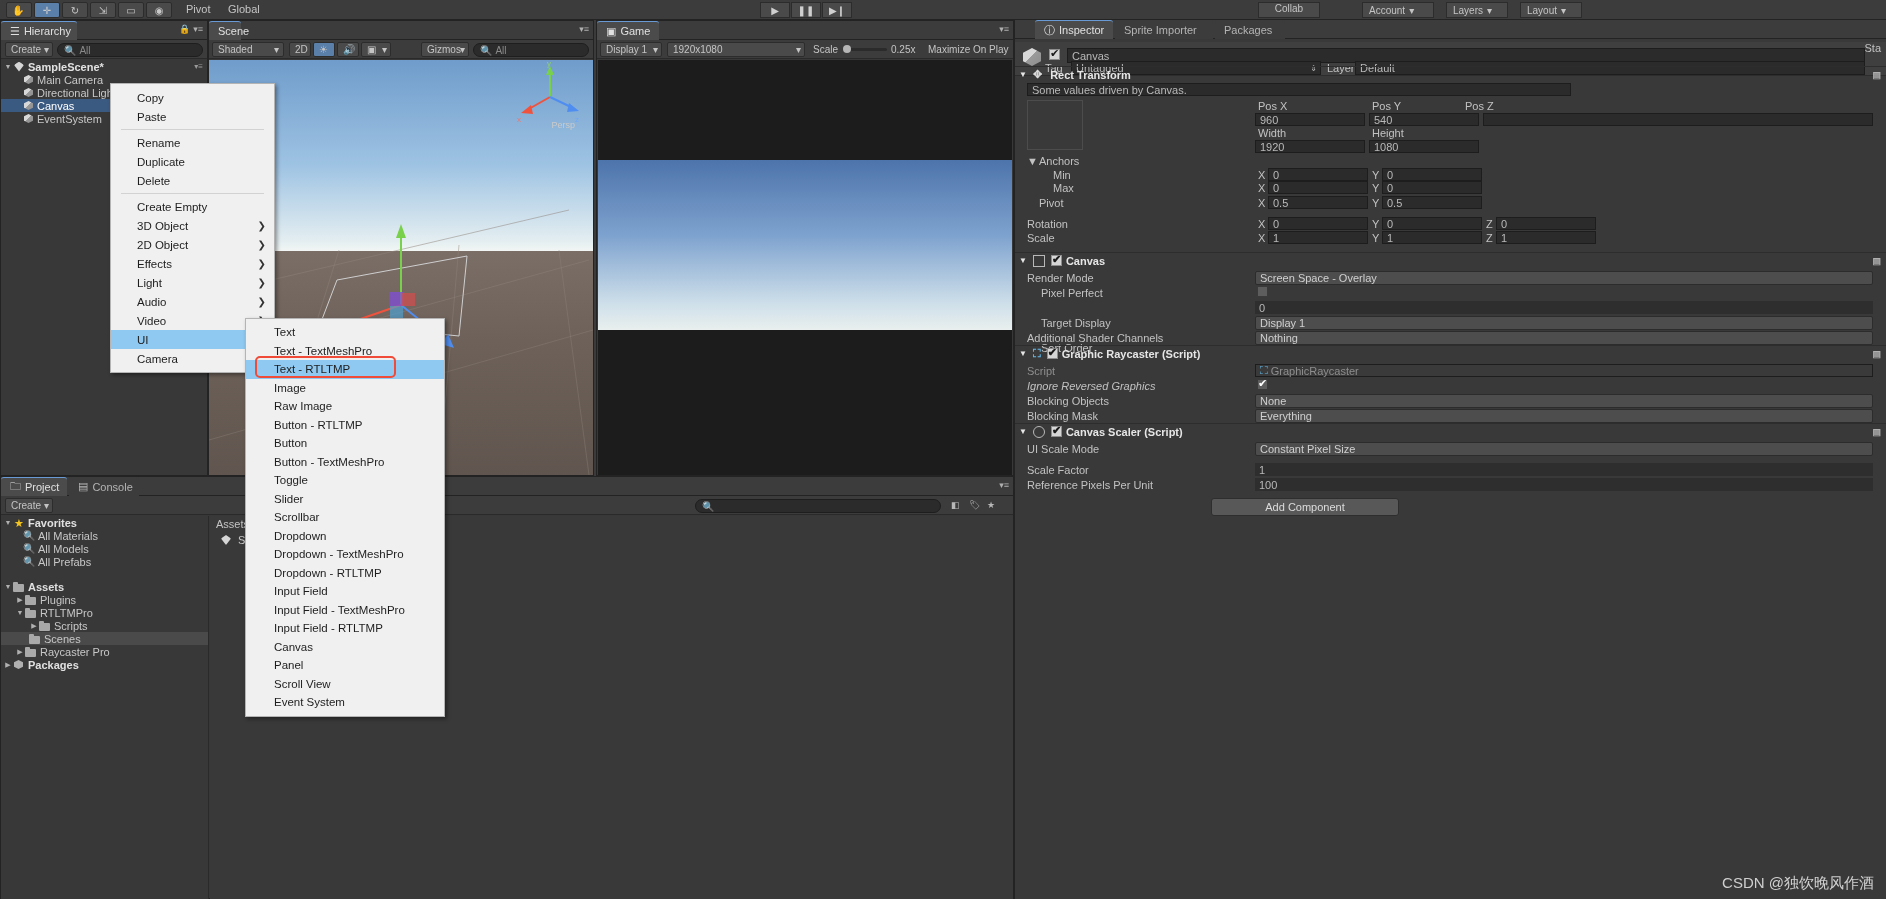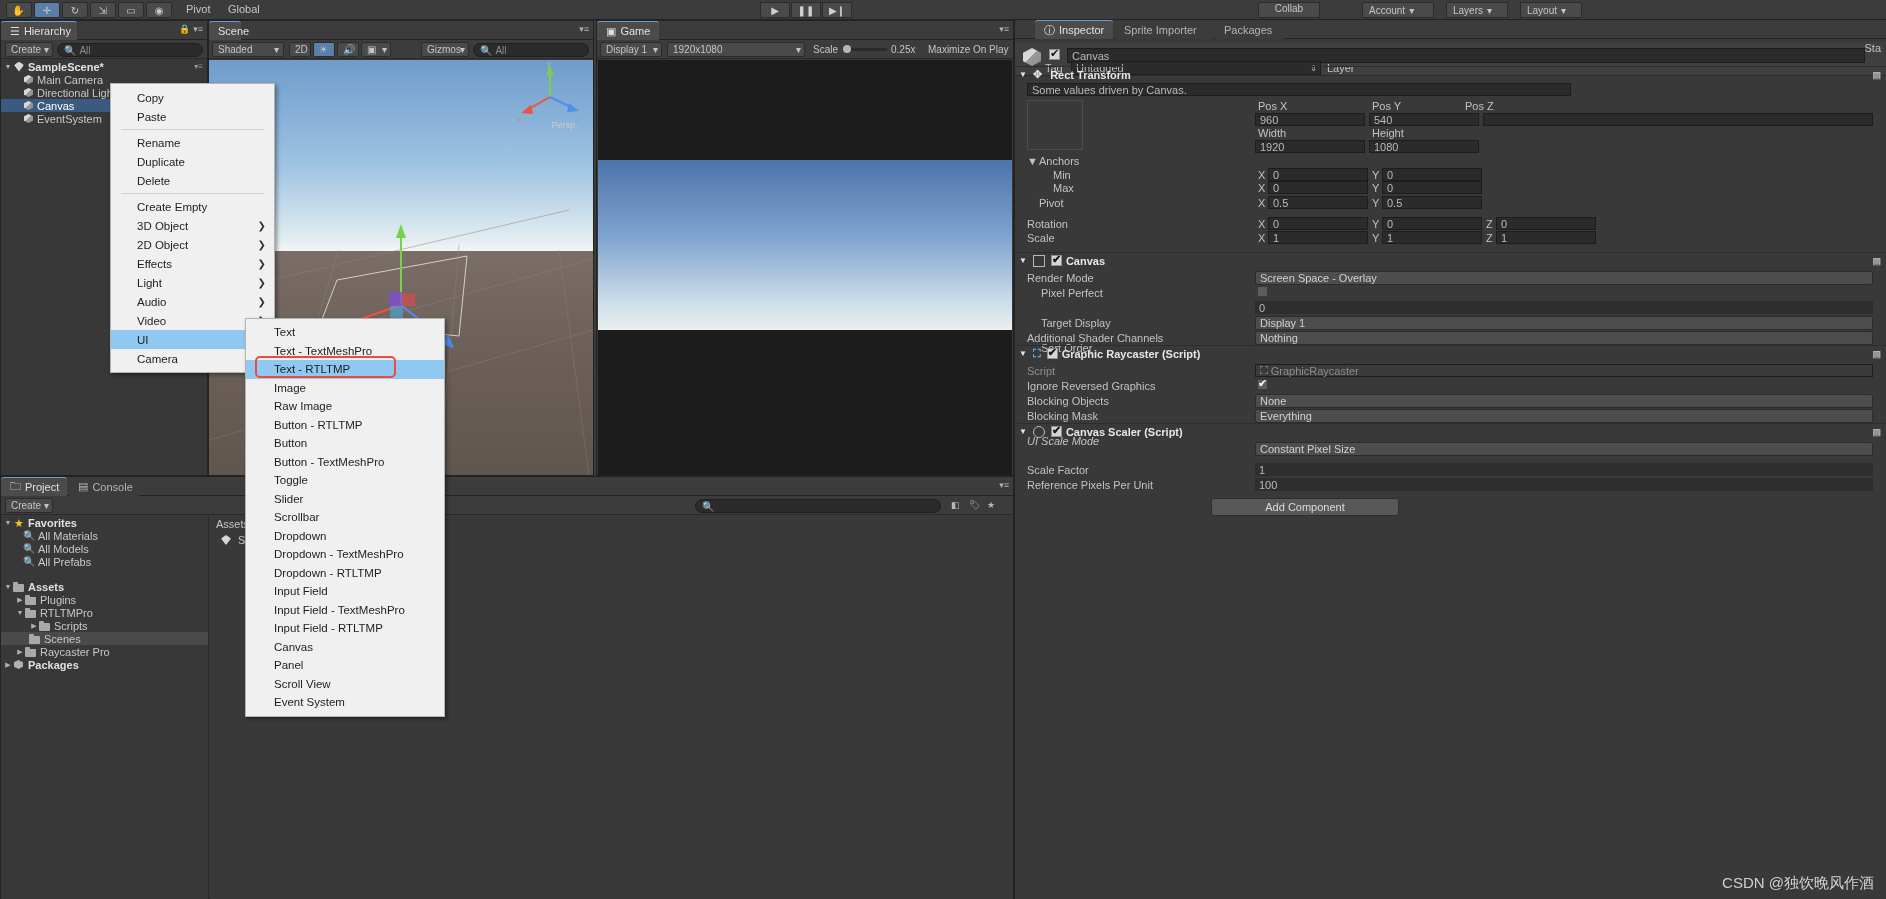--- a/index.html
+++ b/index.html
@@ -461,20 +461,23 @@
     <div class="chk on" style="position:absolute;left:34px;top:7px;"></div>
     <div class="insp-field" style="left:52px;top:6px;width:798px;height:15px;">
       <span>Canvas</span>
     </div>
     <div class="insp-lbl" style="left:30px;top:20px;">Tag</div>
     <div class="insp-field" style="left:56px;top:19px;width:250px;height:14px;">
       <span>Untagged</span>
       <span style="position:absolute;right:3px;font-size:8px;">⇕</span>
     </div>
     <div class="insp-lbl" style="left:312px;top:20px;">Layer</div>
+    <div class="insp-field" style="left:340px;top:19px;width:510px;height:14px;">
+      <span>Default</span>
+    </div>
     <div class="insp-lbl" style="right:6px;top:0px;">Sta</div>
   </div>
 
   <div style="position:absolute;left:0;top:46px;width:872px;">
     <div class="comp-hdr" style="top:0;">
       <span style="margin-left:4px;font-size:8px;">▼</span>
       <span style="margin-left:6px;color:#d9d9d9;">✥</span>
       <span style="margin-left:8px;">Rect Transform</span>
       <span style="position:absolute;right:6px;font-size:9px;color:#b0b0b0;">▤</span>
     </div>
@@ -602,41 +605,41 @@
       <span style="margin-left:6px;color:#62b8e8;">⛶</span>
       <span class="chk on" style="margin-left:6px;"></span>
       <span style="margin-left:4px;">Graphic Raycaster (Script)</span>
       <span style="position:absolute;right:6px;font-size:9px;color:#b0b0b0;">▤</span>
     </div>
     <div class="insp-lbl" style="position:absolute;left:12px;top:20px;color:#8e8e8e;">Script</div>
     <div class="insp-field" style="left:240px;top:19px;width:618px;background:#3a3a3a;color:#8e8e8e;">
       <span style="color:#62b8e8;margin-right:3px;">⛶</span>
       <span>GraphicRaycaster</span>
     </div>
-    <div class="insp-lbl" style="position:absolute;left:12px;top:35px;">Ignore Reversed Graphics</div>
+    <div class="insp-lbl" style="position:absolute;left:12px;top:35px;font-style:italic;">Ignore Reversed Graphics</div>
     <div class="chk dark on" style="position:absolute;left:242px;top:34px;"></div>
     <div class="insp-lbl" style="position:absolute;left:12px;top:50px;">Blocking Objects</div>
     <div class="insp-popup" style="left:240px;top:49px;width:618px;">
         <span>None</span>
       </div>
     <div class="insp-lbl" style="position:absolute;left:12px;top:65px;">Blocking Mask</div>
     <div class="insp-popup" style="left:240px;top:64px;width:618px;">
         <span>Everything</span>
       </div>
   </div>
 
   <div style="position:absolute;left:0;top:403px;width:872px;">
     <div class="comp-hdr" style="top:0;">
       <span style="margin-left:4px;font-size:8px;">▼</span>
       <span style="margin-left:6px;display:inline-block;width:12px;height:12px;border:1px solid #b8b8b8;border-radius:50%;"></span>
       <span class="chk on" style="margin-left:6px;"></span>
       <span style="margin-left:4px;">Canvas Scaler (Script)</span>
       <span style="position:absolute;right:6px;font-size:9px;color:#b0b0b0;">▤</span>
     </div>
-    <div class="insp-lbl" style="position:absolute;left:12px;top:12px;font-style:italic;">UI Scale Mode</div>
+    <div class="insp-lbl" style="position:absolute;left:12px;top:20px;">UI Scale Mode</div>
     <div class="insp-popup" style="left:240px;top:19px;width:618px;">
         <span>Constant Pixel Size</span>
       </div>
     <div class="insp-lbl" style="position:absolute;left:12px;top:41px;">Scale Factor</div>
     <div class="insp-field" style="left:240px;top:40px;width:618px;border:none;background:#2e2e2e;">
         <span>1</span>
       </div>
     <div class="insp-lbl" style="position:absolute;left:12px;top:56px;">Reference Pixels Per Unit</div>
     <div class="insp-field" style="left:240px;top:55px;width:618px;border:none;background:#2e2e2e;">
         <span>100</span>

